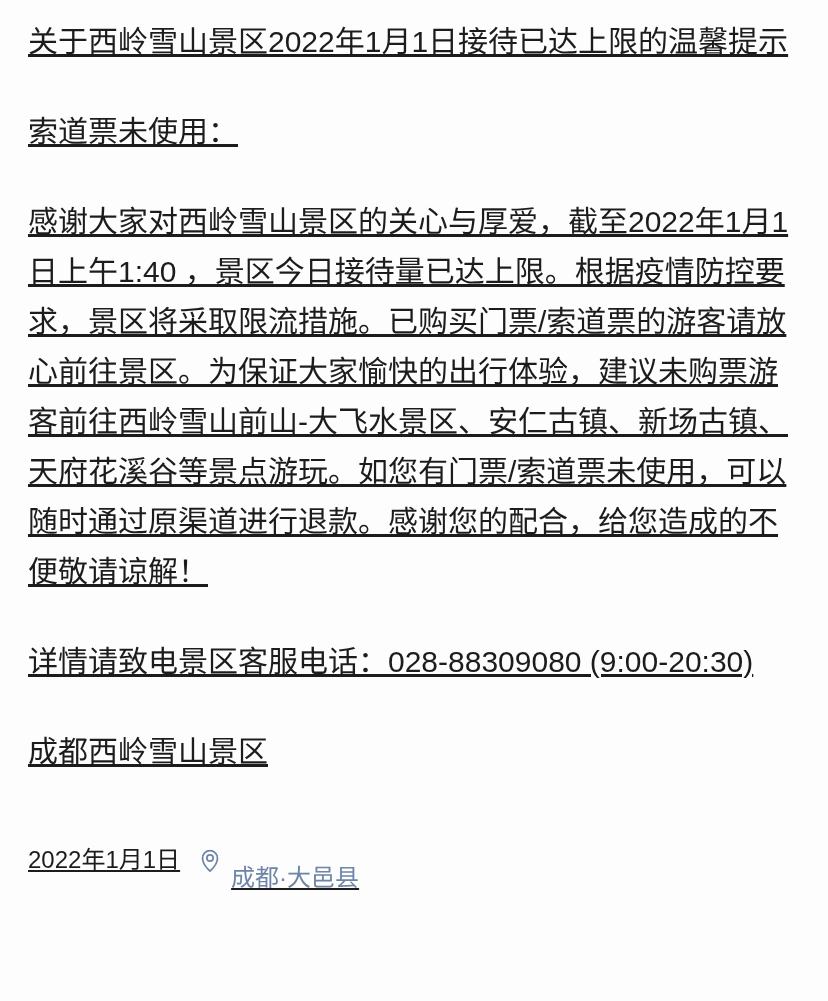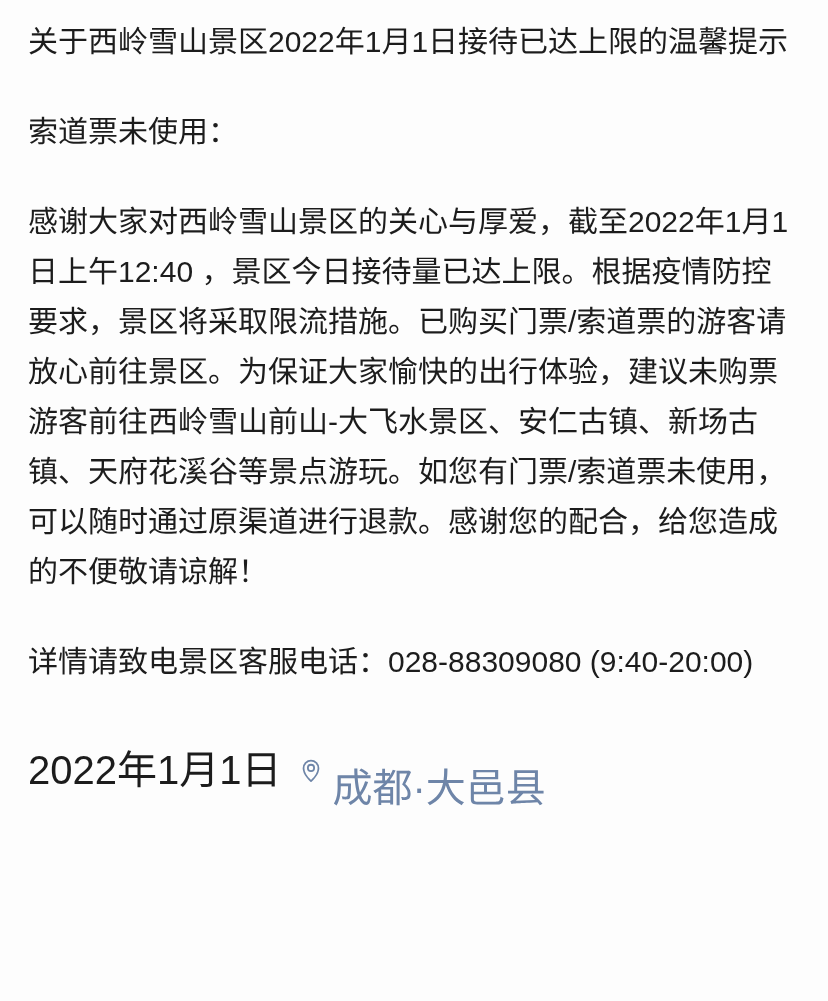--- a/index.html
+++ b/index.html
@@ -12,34 +12,35 @@
     background: #fdfdfd;
     color: #1c1c1c;
     font-family: "Liberation Sans", "DejaVu Sans", sans-serif;
     box-sizing: border-box;
   }
   .page {
     box-sizing: border-box;
     width: 828px;
     min-height: 1001px;
     padding: 17px 28px 20px 28px;
+    text-decoration: underline;
   }
   .page h1,
   .page p {
     font-size: 30px;
     font-weight: 400;
     line-height: 50px;
     margin: 0 0 40px 0;
     word-break: break-word;
     overflow-wrap: break-word;
   }
   .footer-row {
     display: flex;
     align-items: center;
-    font-size: 40px;
+    font-size: 24px;
     line-height: 50px;
     margin: 0;
   }
   .footer-date {
     color: #1c1c1c;
   }
   .location-link {
     display: inline-flex;
     align-items: center;
     margin-left: 16px;
@@ -58,24 +59,25 @@
 </head>
 <body>
 
 <div class="page">
   <article>
 
     <h1>关于西岭雪山景区2022年1月1日接待已达上限的温馨提示</h1>
 
     <p>索道票未使用：</p>
 
-    <p>感谢大家对西岭雪山景区的关心与厚爱，截至2022年1月1日上午12:40 ，景区今日接待量已达上限。根据疫情防控要求，景区将采取限流措施。已购买门票/索道票的游客请放心前往景区。为保证大家愉快的出行体验，建议未购票游客前往西岭雪山前山-大飞水景区、安仁古镇、新场古镇、天府花溪谷等景点游玩。如您有门票/索道票未使用，可以随时通过原渠道进行退款。感谢您的配合，给您造成的不便敬请谅解！</p>
+    <p>感谢大家对西岭雪山景区的关心与厚爱，截至2022年1月1日上午1:40 ，景区今日接待量已达上限。根据疫情防控要求，景区将采取限流措施。已购买门票/索道票的游客请放心前往景区。为保证大家愉快的出行体验，建议未购票游客前往西岭雪山前山-大飞水景区、安仁古镇、新场古镇、天府花溪谷等景点游玩。如您有门票/索道票未使用，可以随时通过原渠道进行退款。感谢您的配合，给您造成的不便敬请谅解！</p>
 
-    <p>详情请致电景区客服电话：028-88309080 (9:40-20:00)</p>
+    <p>详情请致电景区客服电话：028-88309080 (9:00-20:30)</p>
 
+    <p>成都西岭雪山景区</p>
 
     <div class="footer-row">
       <span class="footer-date">2022年1月1日</span>
 
       <span class="location-link">
         <svg width="28" height="32" viewBox="0 0 24 24" fill="none" stroke="currentColor" stroke-width="1.5" stroke-linecap="round" stroke-linejoin="round" aria-hidden="true">
           <path d="M12 21.6C12 21.6 5.6 15.8 5.6 10.4a6.4 6.4 0 1 1 12.8 0C18.4 15.8 12 21.6 12 21.6z"></path>
           <circle cx="12" cy="10.2" r="2.7"></circle>
         </svg>
         <span class="location-label">成都·大邑县</span>

